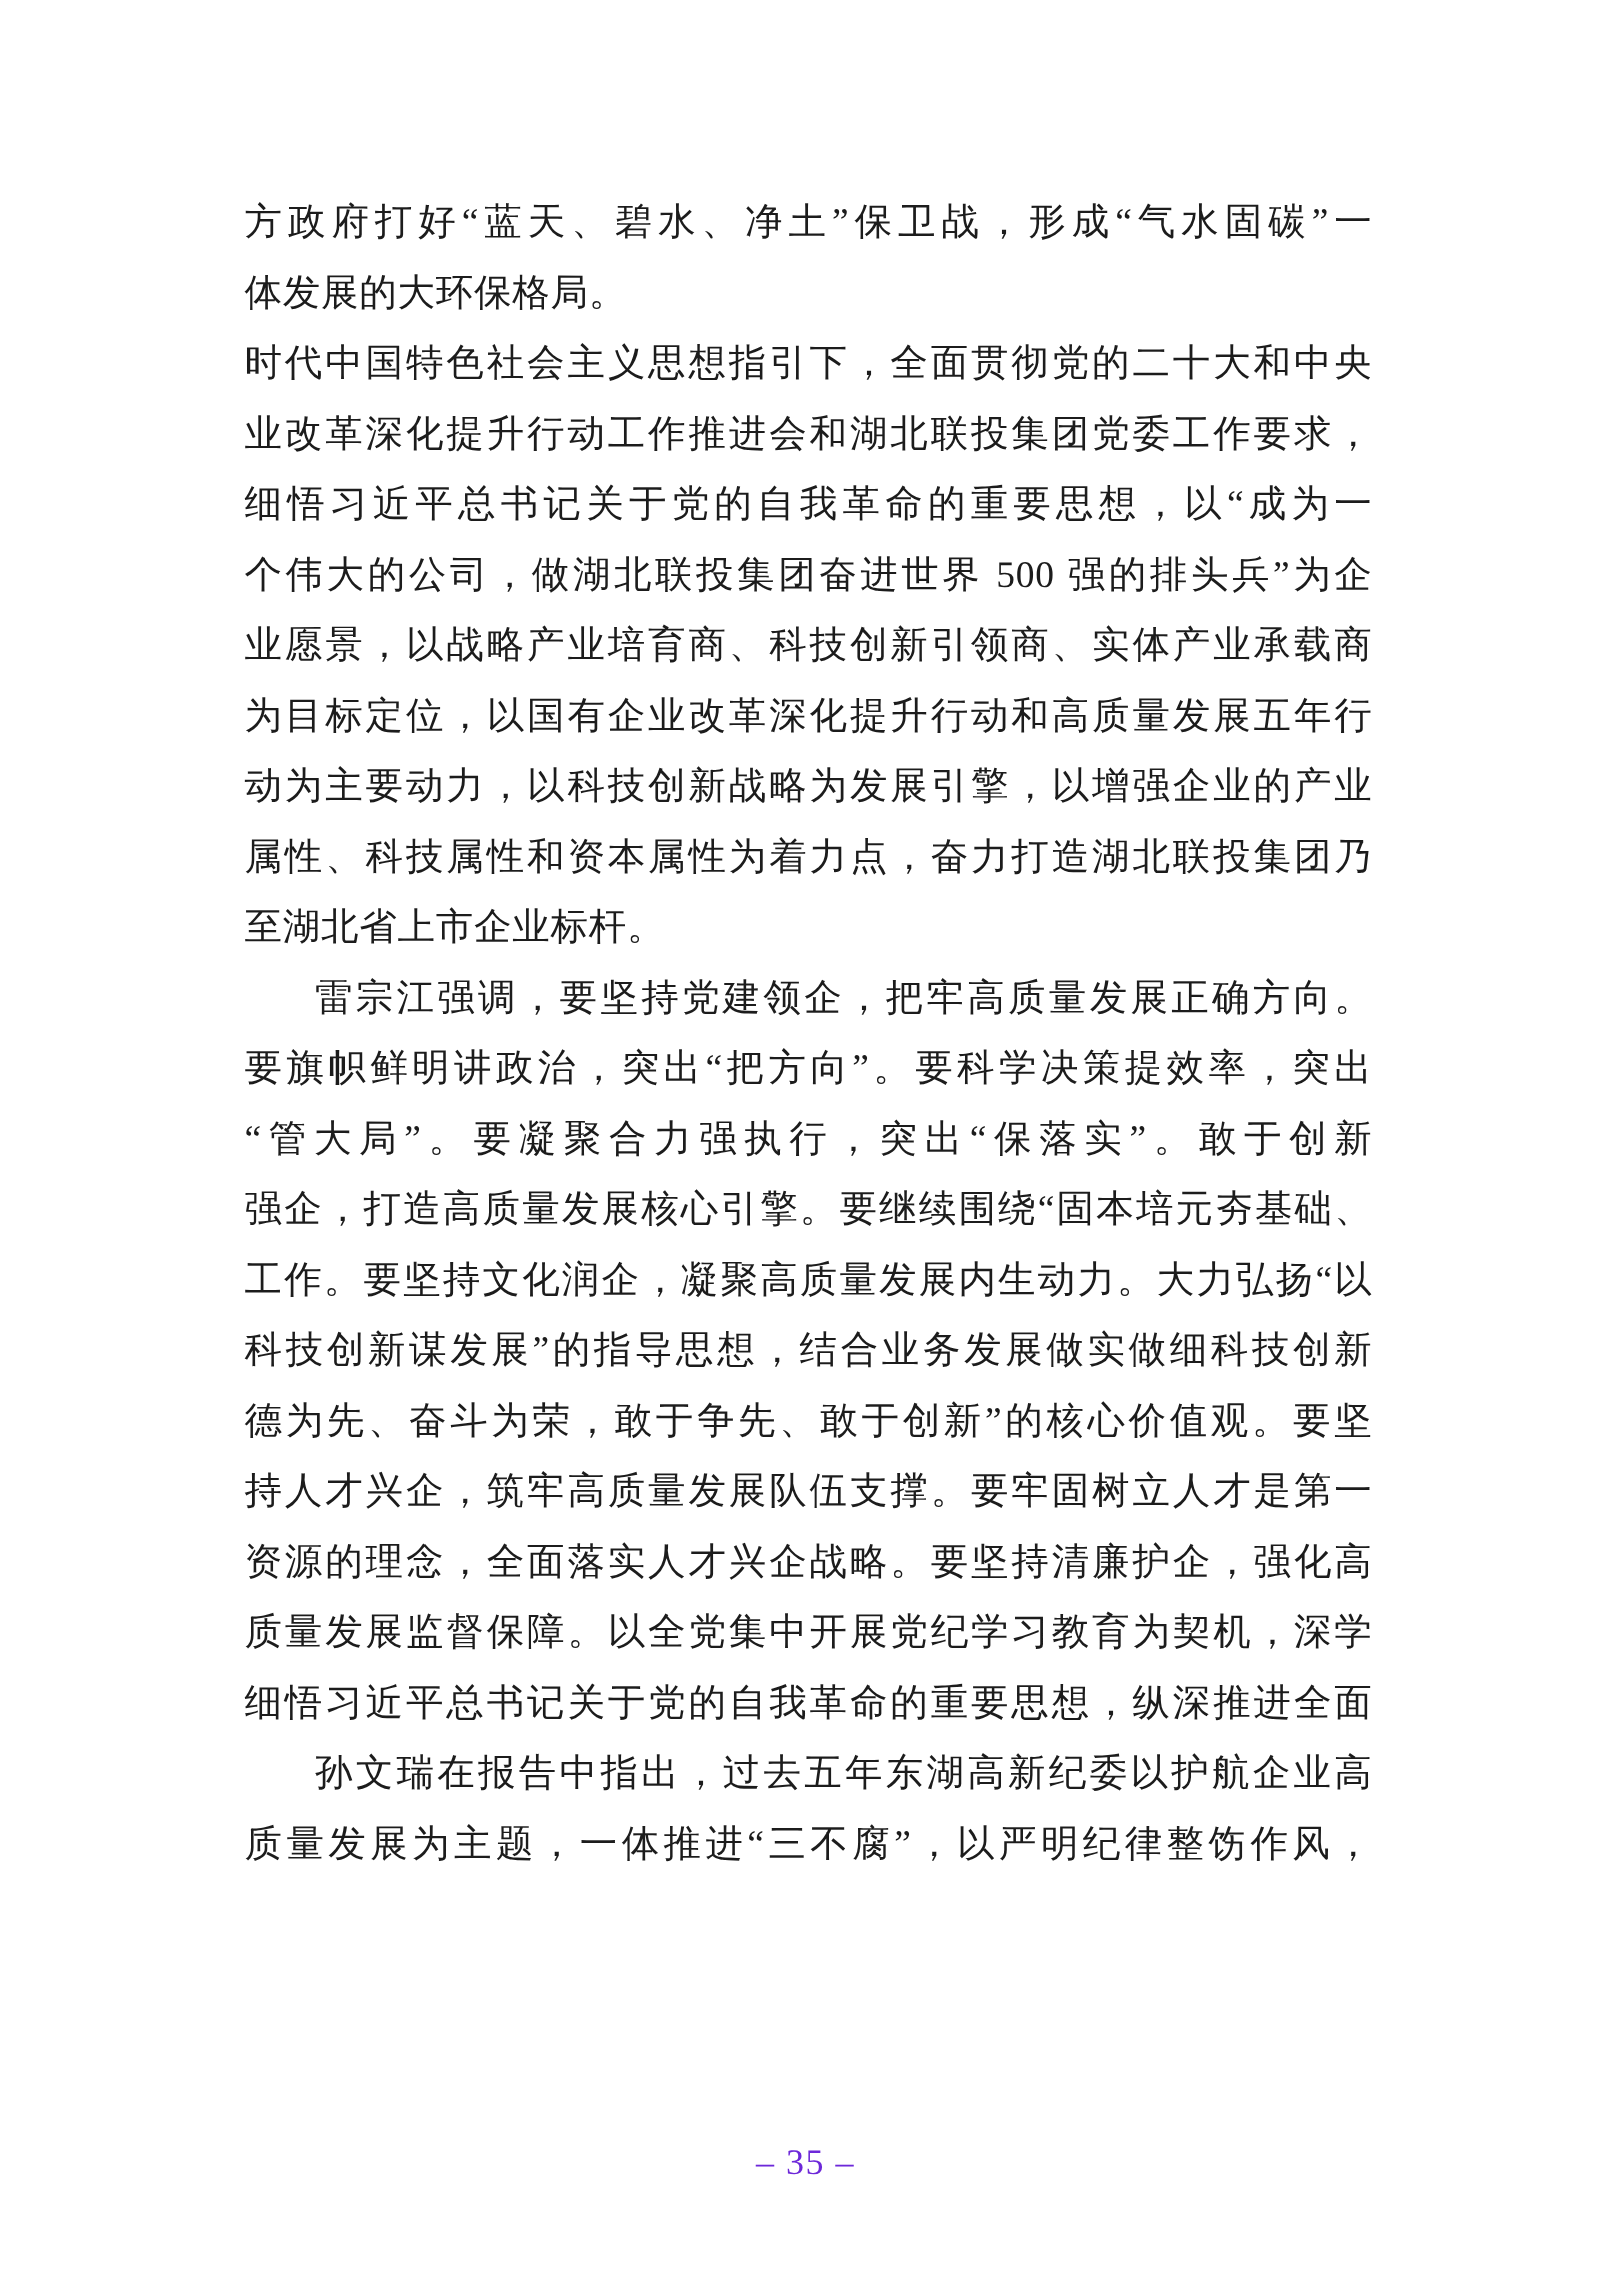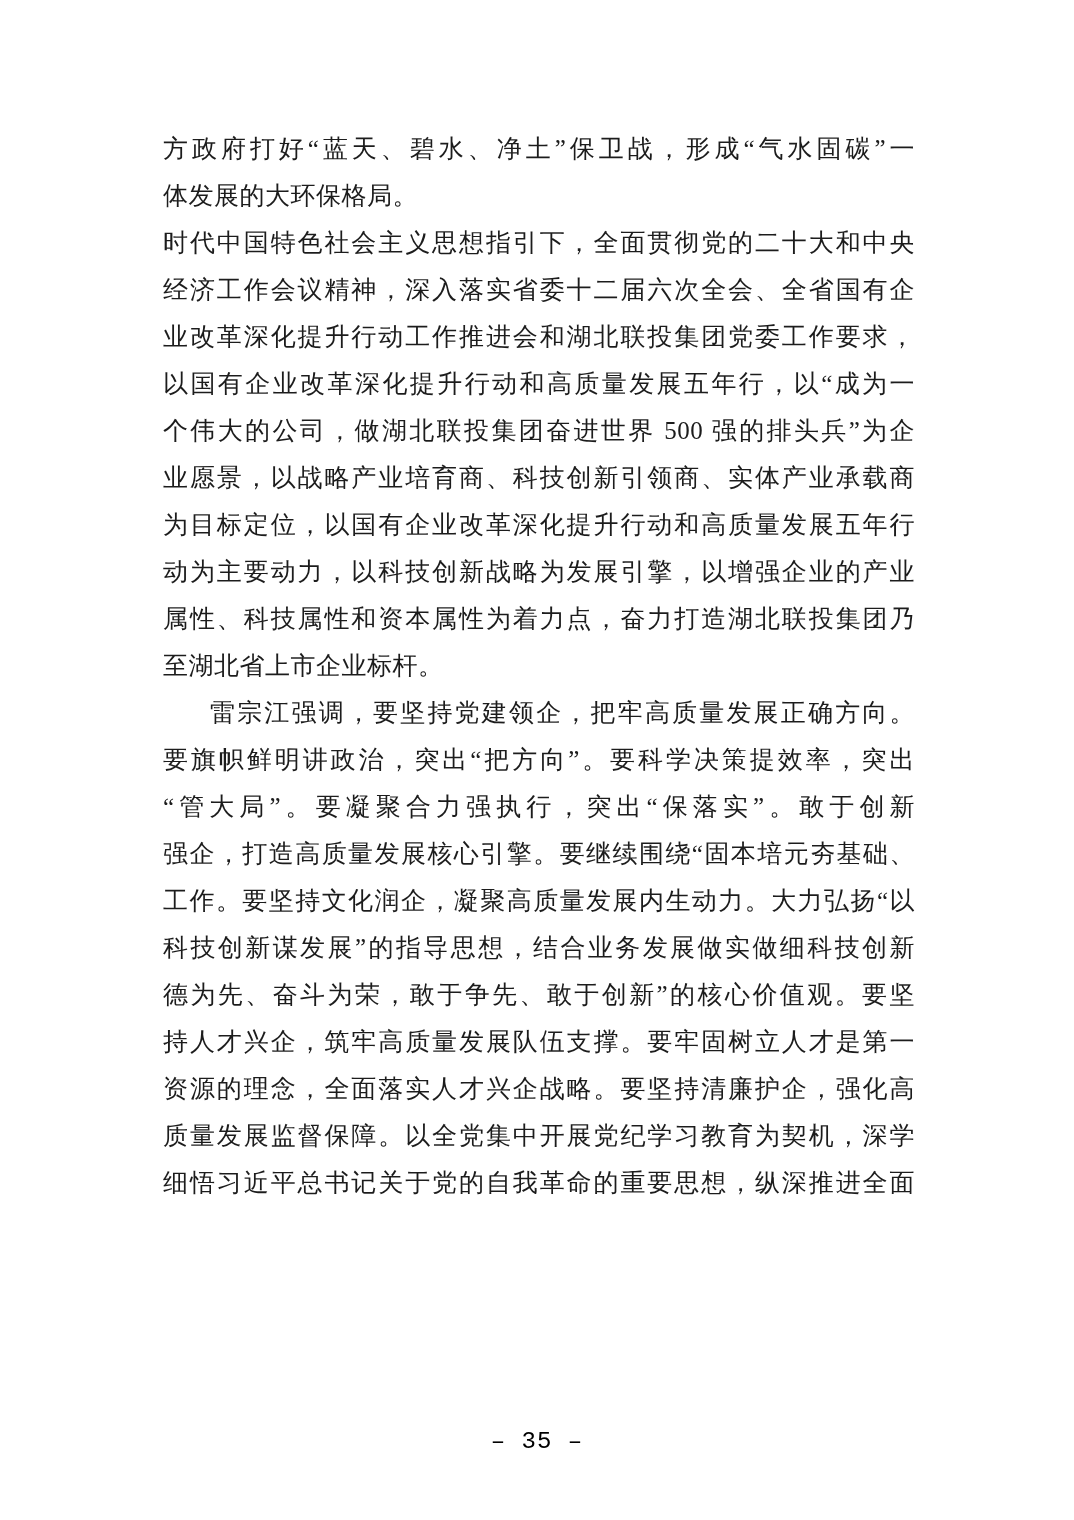--- a/index.html
+++ b/index.html
@@ -39,40 +39,38 @@
     text-indent: 47px;
   }
   .page-number {
     position: absolute;
     top: 1408px; left: 0;
     width: 100%;
     text-align: center;
     font-size: 24px;
     line-height: 32px;
     letter-spacing: 1px;
-    color: #000000;
-    font-family: Liberation Mono, monospace;
+    color: #6d28d9;
   }
 </style>
 </head>
 <body>
 
 <div class="page">
   <main class="textblock">
 
     <section class="paragraph">
       <div class="line">方政府打好“蓝天、碧水、净土”保卫战，形成“气水固碳”一</div>
       <div class="line para-end">体发展的大环保格局。</div>
     </section>
 
     <section class="paragraph">
       <div class="line">时代中国特色社会主义思想指引下，全面贯彻党的二十大和中央</div>
-      <div class="line">经济工作会议精神，深入落实省委十二届六次全会、全省国有企</div>
       <div class="line">业改革深化提升行动工作推进会和湖北联投集团党委工作要求，</div>
-      <div class="line">以国有企业改革深化提升行动和高质量发展五年行，以“成为一</div>
+      <div class="line">细悟习近平总书记关于党的自我革命的重要思想，以“成为一</div>
       <div class="line">个伟大的公司，做湖北联投集团奋进世界 500 强的排头兵”为企</div>
       <div class="line">业愿景，以战略产业培育商、科技创新引领商、实体产业承载商</div>
       <div class="line">为目标定位，以国有企业改革深化提升行动和高质量发展五年行</div>
       <div class="line">动为主要动力，以科技创新战略为发展引擎，以增强企业的产业</div>
       <div class="line">属性、科技属性和资本属性为着力点，奋力打造湖北联投集团乃</div>
       <div class="line para-end">至湖北省上市企业标杆。</div>
     </section>
 
     <section class="paragraph">
       <div class="line indent">雷宗江强调，要坚持党建领企，把牢高质量发展正确方向。</div>
@@ -81,17 +79,21 @@
       <div class="line">强企，打造高质量发展核心引擎。要继续围绕“固本培元夯基础、</div>
       <div class="line">工作。要坚持文化润企，凝聚高质量发展内生动力。大力弘扬“以</div>
       <div class="line">科技创新谋发展”的指导思想，结合业务发展做实做细科技创新</div>
       <div class="line">德为先、奋斗为荣，敢于争先、敢于创新”的核心价值观。要坚</div>
       <div class="line">持人才兴企，筑牢高质量发展队伍支撑。要牢固树立人才是第一</div>
       <div class="line">资源的理念，全面落实人才兴企战略。要坚持清廉护企，强化高</div>
       <div class="line">质量发展监督保障。以全党集中开展党纪学习教育为契机，深学</div>
       <div class="line">细悟习近平总书记关于党的自我革命的重要思想，纵深推进全面</div>
     </section>
 
+    <section class="paragraph">
+      <div class="line indent">孙文瑞在报告中指出，过去五年东湖高新纪委以护航企业高</div>
+      <div class="line">质量发展为主题，一体推进“三不腐”，以严明纪律整饬作风，</div>
+    </section>
 
   </main>
 
   <footer class="page-number">– 35 –</footer>
 </div>
 
 </body></html>

